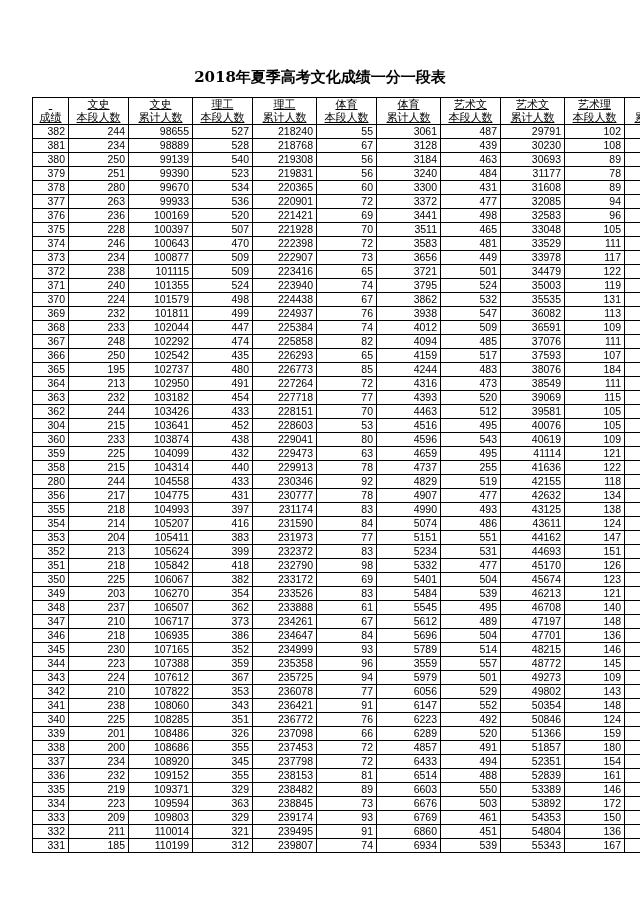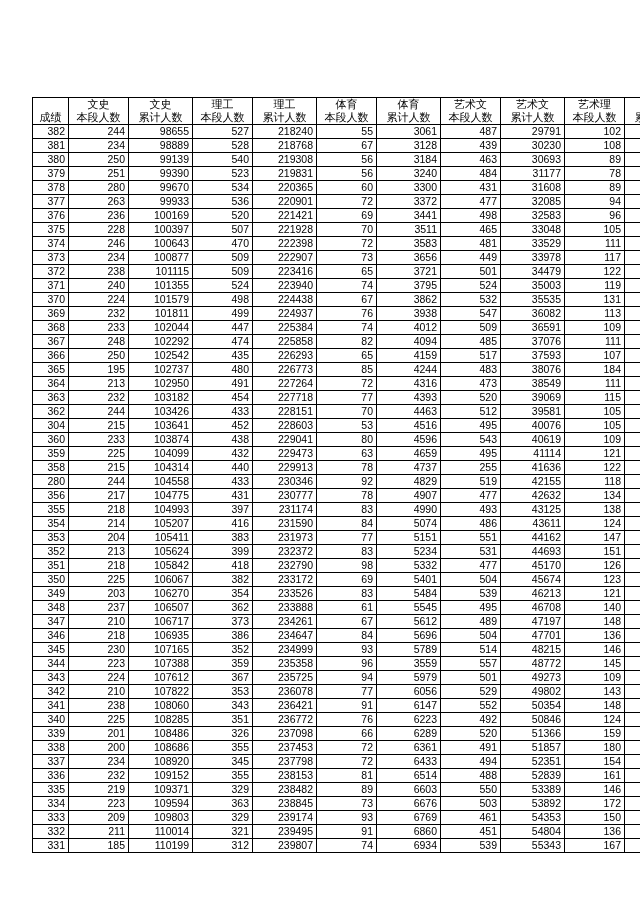--- a/index.html
+++ b/index.html
@@ -57,20 +57,21 @@
     overflow: hidden;
   }
   table.grid thead th {
     text-align: center;
     vertical-align: bottom;
     font-family: "DejaVu Serif", "Liberation Serif", serif;
     font-size: 11px;
     line-height: 13px;
     padding: 0 1px;
     height: 13px;
+    text-decoration: underline;
   }
   .hd-cell {
     display: block;
     text-align: center;
     white-space: nowrap;
   }
   .hd-top {
     height: 13px;
     line-height: 13px;
   }
@@ -84,20 +85,21 @@
   
   col.c-score { width: 36px; }
   col.c-seg   { width: 60px; }
   col.c-cum   { width: 64px; }
 </style>
 </head>
 <body>
 
 <div class="page">
 
+  <div class="title">2018年夏季高考文化成绩一分一段表</div>
 
   <div class="table-wrap">
     <table class="grid">
       <colgroup>
         <col class="c-score">
         <col class="c-seg">
           <col class="c-cum">
         <col class="c-seg">
           <col class="c-cum">
         <col class="c-seg">
@@ -728,21 +730,21 @@
             <td>159</td>
             <td>10141</td>
           </tr>
           <tr>
             <td>338</td>
             <td>200</td>
             <td>108686</td>
             <td>355</td>
             <td>237453</td>
             <td>72</td>
-            <td>6361</td>
+            <td>4857</td>
             <td>491</td>
             <td>51857</td>
             <td>180</td>
             <td>10304</td>
           </tr>
           <tr>
             <td>337</td>
             <td>234</td>
             <td>108920</td>
             <td>345</td>

